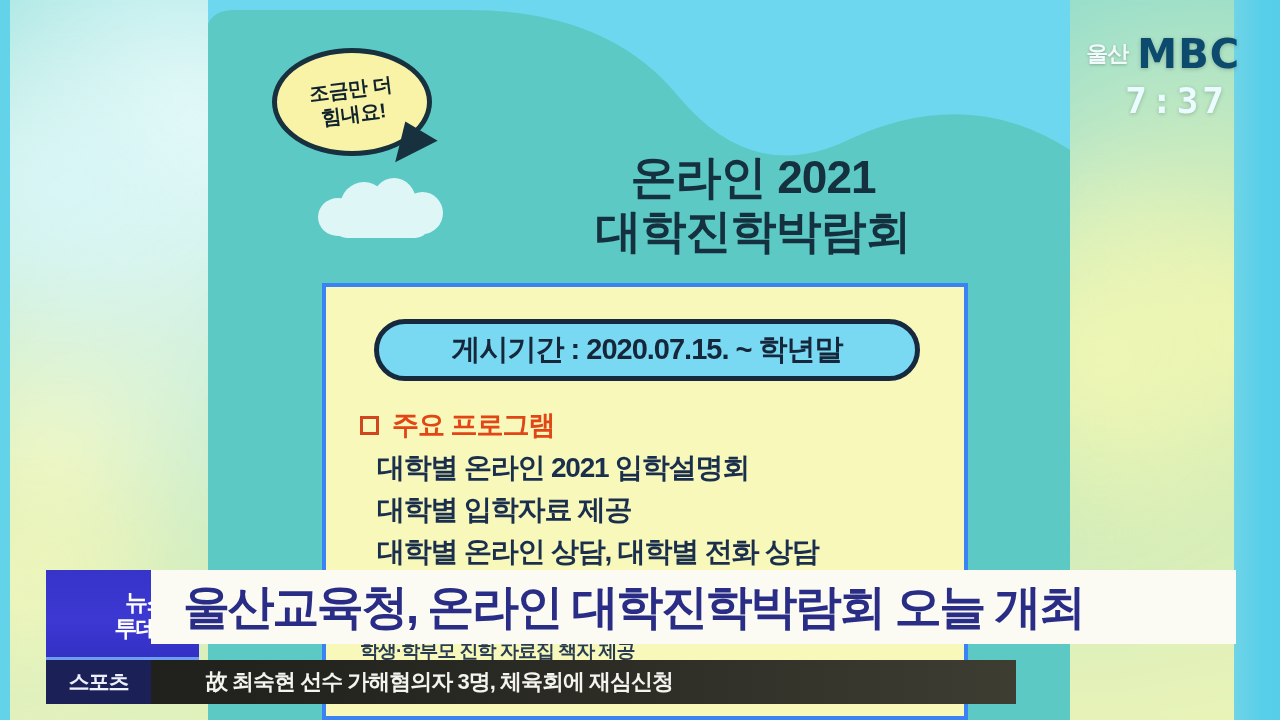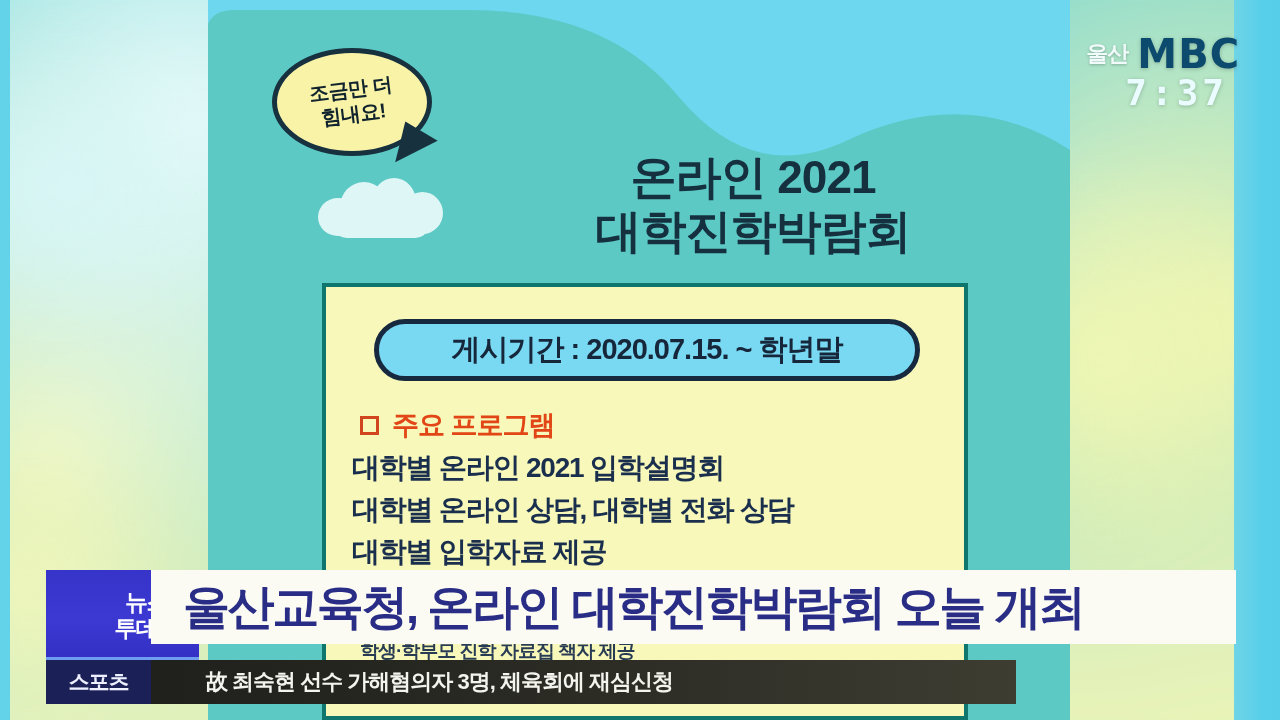--- a/index.html
+++ b/index.html
@@ -77,38 +77,38 @@
   .cloud i{position:absolute;background:#dff6f7;border-radius:50%;display:block;}
 
   .poster-title{
     position:absolute;left:255px;top:150px;width:580px;
     color:#15303f;font-weight:bold;font-size:46px;line-height:1.18;
     letter-spacing:-1px;text-align:center;
   }
 
   .panel{
     position:absolute;left:114px;top:283px;width:646px;height:437px;
-    background:#f7f8b9;border:4px solid #0f766e;box-sizing:border-box;
+    background:#f7f8b9;border:4px solid #3b82f6;box-sizing:border-box;
   }
   .pill{
     position:absolute;left:48px;top:32px;width:546px;height:62px;
     background:#79d9f2;border:5px solid #17293f;border-radius:34px;
     box-sizing:border-box;display:flex;align-items:center;justify-content:center;
     color:#16273c;font-weight:bold;font-size:29px;letter-spacing:-1px;
   }
   .prog-head{
     position:absolute;left:34px;top:120px;
     display:flex;align-items:center;gap:13px;
   }
   .prog-box{
     width:19px;height:19px;border:3px solid #d1461f;box-sizing:border-box;
   }
   .prog-title{color:#e24516;font-weight:bold;font-size:27px;letter-spacing:-1px;}
   .prog-list{
-    position:absolute;left:26px;top:160px;width:580px;
+    position:absolute;left:51px;top:160px;width:580px;
     color:#1a2e4d;font-weight:bold;font-size:28px;line-height:1.5;
     letter-spacing:-1.2px;
   }
   .prog-list div{white-space:nowrap;}
   .prog-sub{
     position:absolute;left:34px;top:290px;width:580px;
     color:#1d3150;font-weight:bold;font-size:19px;line-height:1.55;
     letter-spacing:-1px;opacity:.95;
   }
 
@@ -116,21 +116,21 @@
   .bug{position:absolute;right:40px;top:36px;text-align:right;}
   .bug-row{display:flex;align-items:center;justify-content:flex-end;gap:9px;}
   .bug-ulsan{color:#f2fbfb;font-size:22px;font-weight:bold;letter-spacing:-1px;
              text-shadow:0 1px 3px rgba(0,0,0,.25);}
   .bug-mbc{
     color:#0c4a6e;font-size:40px;font-weight:bold;letter-spacing:1px;
     font-family:"DejaVu Sans",sans-serif;line-height:.9;
     text-shadow:0 1px 4px rgba(0,0,0,.22);
   }
   .bug-time{
-    color:#eafcff;font-size:36px;font-weight:bold;
+    margin-top:8px;color:#eafcff;font-size:36px;font-weight:bold;
     letter-spacing:4px;font-family:"DejaVu Sans Mono",monospace;
     text-shadow:0 1px 4px rgba(0,0,0,.22);padding-right:12px;
   }
 
   
   .lower{position:absolute;left:46px;top:570px;width:1190px;height:150px;}
 
   .badge{
     position:absolute;left:0;top:0;width:105px;height:90px;
     background:linear-gradient(180deg,#3634c9 0%,#3c38d2 55%,#3330c4 100%);
@@ -204,22 +204,22 @@
 
       <div class="pill">게시기간 : 2020.07.15. ~ 학년말</div>
 
       <div class="prog-head">
         <span class="prog-box"></span>
         <span class="prog-title">주요 프로그램</span>
       </div>
 
       <div class="prog-list">
         <div>대학별 온라인 2021 입학설명회</div>
+        <div>대학별 입학자료 제공</div>
         <div>대학별 온라인 상담, 대학별 전화 상담</div>
-        <div>대학별 입학자료 제공</div>
       </div>
 
       <div class="prog-sub">
         <div>울산교육청 1층 울산진학정보센터 내</div>
         <div>교육청 수시 상담, 울산 대학 모집 요강 자료 제공</div>
         <div>학생·학부모 진학 자료집 책자 제공</div>
       </div>
 
     </div>
   </div>

